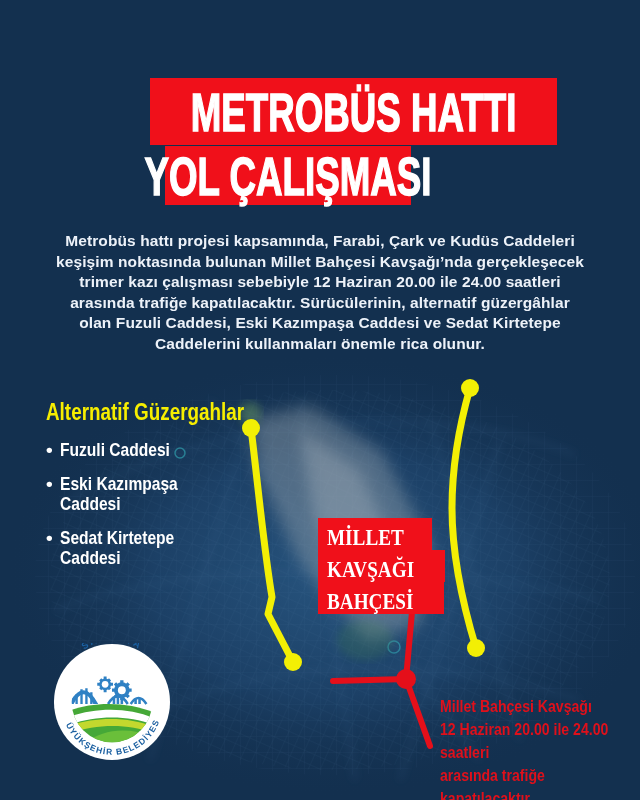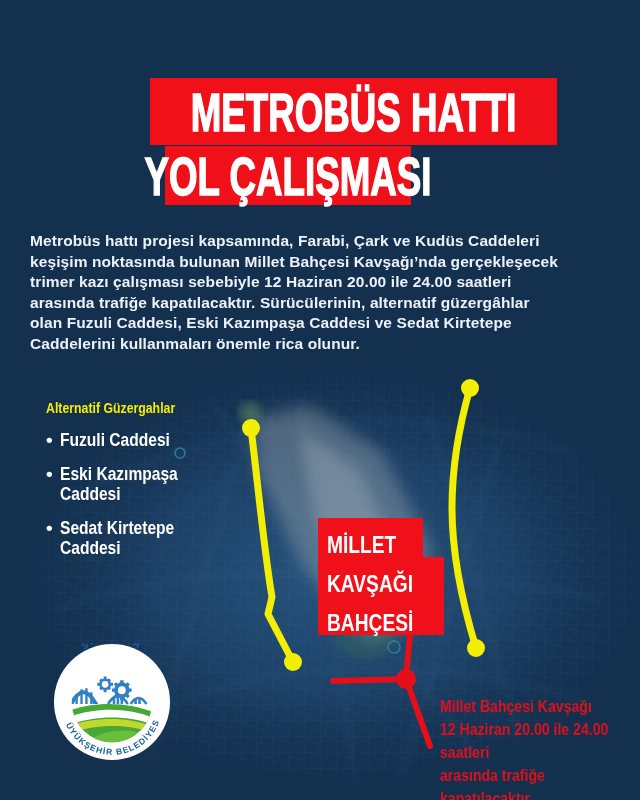--- a/index.html
+++ b/index.html
@@ -22,37 +22,37 @@
   .banner .condensed{
     font-size:54px;font-weight:700;letter-spacing:0px;white-space:nowrap;
     -webkit-text-stroke:1.5px #ffffff;
   }
   .condensed{display:inline-block;transform:scaleX(var(--sx,0.8));transform-origin:center;}
   .condensed.from-left{transform-origin:left center;}
 
   
   .intro{
     position:absolute;left:30px;top:231px;width:580px;z-index:3;
-    color:#edf2f9;font-size:15.5px;line-height:20.5px;
+    text-align:center;color:#edf2f9;font-size:15.5px;line-height:20.5px;
     font-weight:700;letter-spacing:0.1px;white-space:pre-line;
   }
 
   
   .alts{position:absolute;left:46px;top:399px;z-index:3;}
-  .alts-heading{color:#f6ee00;font-size:15px;font-weight:700;white-space:nowrap;}
+  .alts-heading{color:#f6ee00;font-size:23px;font-weight:700;white-space:nowrap;}
   .alt-item{display:flex;align-items:flex-start;margin-top:14px;color:#ffffff;}
   .alt-item:first-of-type{margin-top:9px;}
   .alt-bullet{font-size:19px;line-height:20px;font-weight:700;margin-right:7px;}
   .alt-label{font-size:19px;line-height:20px;font-weight:700;white-space:pre-line;}
 
   
   .junction-label{position:absolute;left:318px;top:518px;z-index:4;}
   .junction-label .row{display:table;background:#f0101a;color:#ffffff;
-    font-size:24px;line-height:21px;font-weight:700;padding:16px 9px 2px 9px;
-    white-space:nowrap;}
+    font-size:24px;line-height:21px;font-weight:700;padding:9px 9px 2px 9px;
+    white-space:nowrap;font-family:Liberation Serif, serif;}
 
   
   .annotation{
     position:absolute;left:440px;top:672px;z-index:4;
     color:#df101b;font-size:16px;line-height:23px;font-weight:700;
     white-space:pre-line;
   }
 
   
   .logo{position:absolute;left:53px;top:643px;width:118px;height:118px;z-index:4;}

